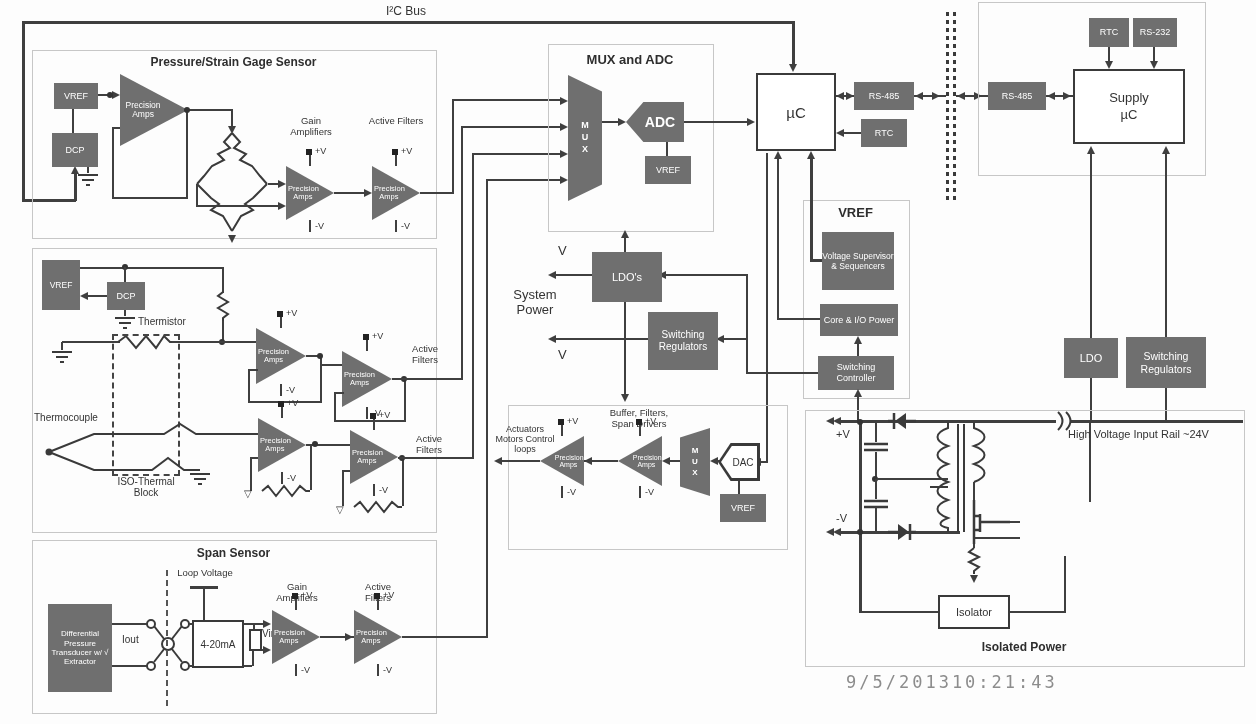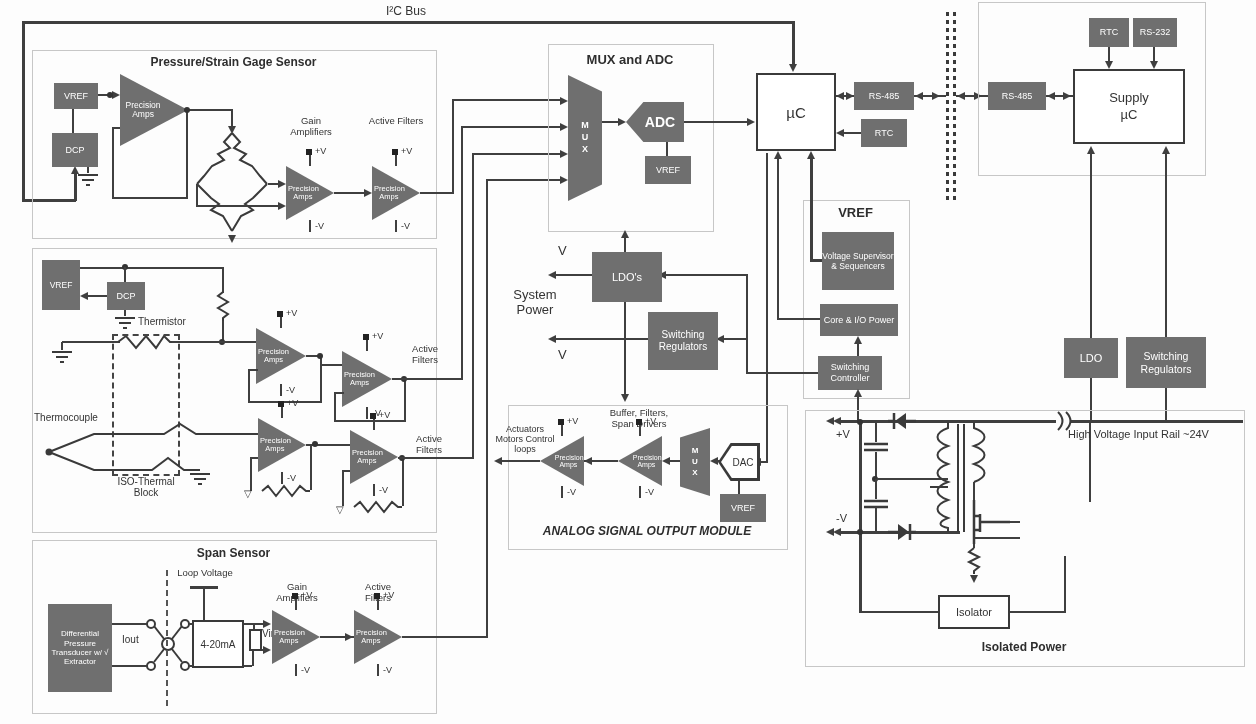--- a/index.html
+++ b/index.html
@@ -299,21 +299,21 @@
     </div>
   <div class="box" style="left:988px;top:82px;width:58px;height:28px">RS-485</div>
   <div class="w" style="left:1046px;top:95px;width:27px;height:2px"></div>
   <div class="al" style="left:1047px;top:92px"></div>
   <div class="ar" style="left:1063px;top:92px"></div>
 
   <div class="cont" style="left:803px;top:200px;width:105px;height:197px"></div>
   <div class="ttl" style="left:803px;top:205px;width:105px;font-size:13px;">VREF</div>
   <div class="box" style="left:822px;top:232px;width:72px;height:58px;font-size:8.5px">Voltage Supervisor &amp; Sequencers</div>
   <div class="box" style="left:820px;top:304px;width:78px;height:32px">Core &amp; I/O Power</div>
-  <div class="box" style="left:818px;top:356px;width:64px;height:34px">Switching Controller</div>
+  <div class="box" style="left:818px;top:356px;width:76px;height:34px">Switching Controller</div>
   <div class="w" style="left:857px;top:342px;width:2px;height:14px"></div>
   <div class="au" style="left:854px;top:336px"></div>
 
   <div class="w" style="left:810px;top:155px;width:3px;height:107px"></div>
   <div class="w" style="left:810px;top:259px;width:12px;height:3px"></div>
   <div class="au" style="left:807px;top:151px"></div>
 
   <div class="w" style="left:777px;top:155px;width:2px;height:165px"></div>
   <div class="w" style="left:777px;top:318px;width:43px;height:2px"></div>
   <div class="au" style="left:774px;top:151px"></div>
@@ -340,21 +340,20 @@
   <div class="al" style="left:548px;top:271px"></div>
   <div class="lbl" style="left:558px;top:244px;font-size:13px">V</div>
   <div class="w" style="left:624px;top:302px;width:2px;height:92px"></div>
   <div class="ad" style="left:621px;top:394px"></div>
   <div class="w" style="left:556px;top:338px;width:92px;height:2px"></div>
   <div class="al" style="left:548px;top:335px"></div>
   <div class="lbl" style="left:558px;top:348px;font-size:13px">V</div>
   <div class="lbl" style="left:498px;top:288px;width:74px;font-size:13px">System Power</div>
 
   <div class="cont" style="left:508px;top:405px;width:278px;height:143px"></div>
-  <div class="ttl" style="left:508px;top:524px;width:278px;font-size:12px;font-style:italic;">ANALOG SIGNAL OUTPUT MODULE</div>
   <div class="lbl" style="left:494px;top:424px;width:62px;font-size:9px">Actuators Motors Control loops</div>
   <div class="w" style="left:500px;top:460px;width:40px;height:2px"></div>
   <div class="al" style="left:494px;top:457px"></div>
   <div class="amp ampL" style="left:540px;top:436px;width:44px;height:50px;font-size:7px">
       <span>Precision Amps</span>
     </div>
   <div class="w" style="left:584px;top:460px;width:34px;height:2px"></div>
   <div class="al" style="left:584px;top:457px"></div>
   <div class="lbl" style="left:598px;top:408px;width:82px;font-size:9.5px">Buffer, Filters, Span Drivers</div>
   <div class="amp ampL" style="left:618px;top:436px;width:44px;height:50px;font-size:7px">
@@ -451,20 +450,21 @@
     <span>Isolator</span>
     </div>
   <div class="w" style="left:862px;top:611px;width:76px;height:2px"></div>
 
   <svg style="left:1052px;top:410px" width="22" height="22" viewBox="0 0 22 22">
     <rect x="4" y="7" width="14" height="8" fill="#fdfdfd"></rect>
     <path d="M6,2 C12,8 12,14 6,20 M14,2 C20,8 20,14 14,20" stroke="#3a3a3a" stroke-width="2" fill="none"></path>
     </svg>
   <div class="lbl" style="left:1068px;top:428px;width:180px;font-size:11px;text-align:left">High Voltage Input Rail ~24V</div>
 
+  <div class="ts" style="left:846px;top:672px">9/5/201310:21:43</div>
 
   <div class="w" style="left:309px;top:154px;width:2px;height:12px"></div>
     <div class="sq" style="left:306px;top:149px"></div>
     <div class="sv" style="left:315px;top:146px">+V</div>
   <div class="w" style="left:309px;top:220px;width:2px;height:12px"></div>
     <div class="sv" style="left:315px;top:221px">-V</div>
 
   <div class="w" style="left:395px;top:154px;width:2px;height:12px"></div>
     <div class="sq" style="left:392px;top:149px"></div>
     <div class="sv" style="left:401px;top:146px">+V</div>

